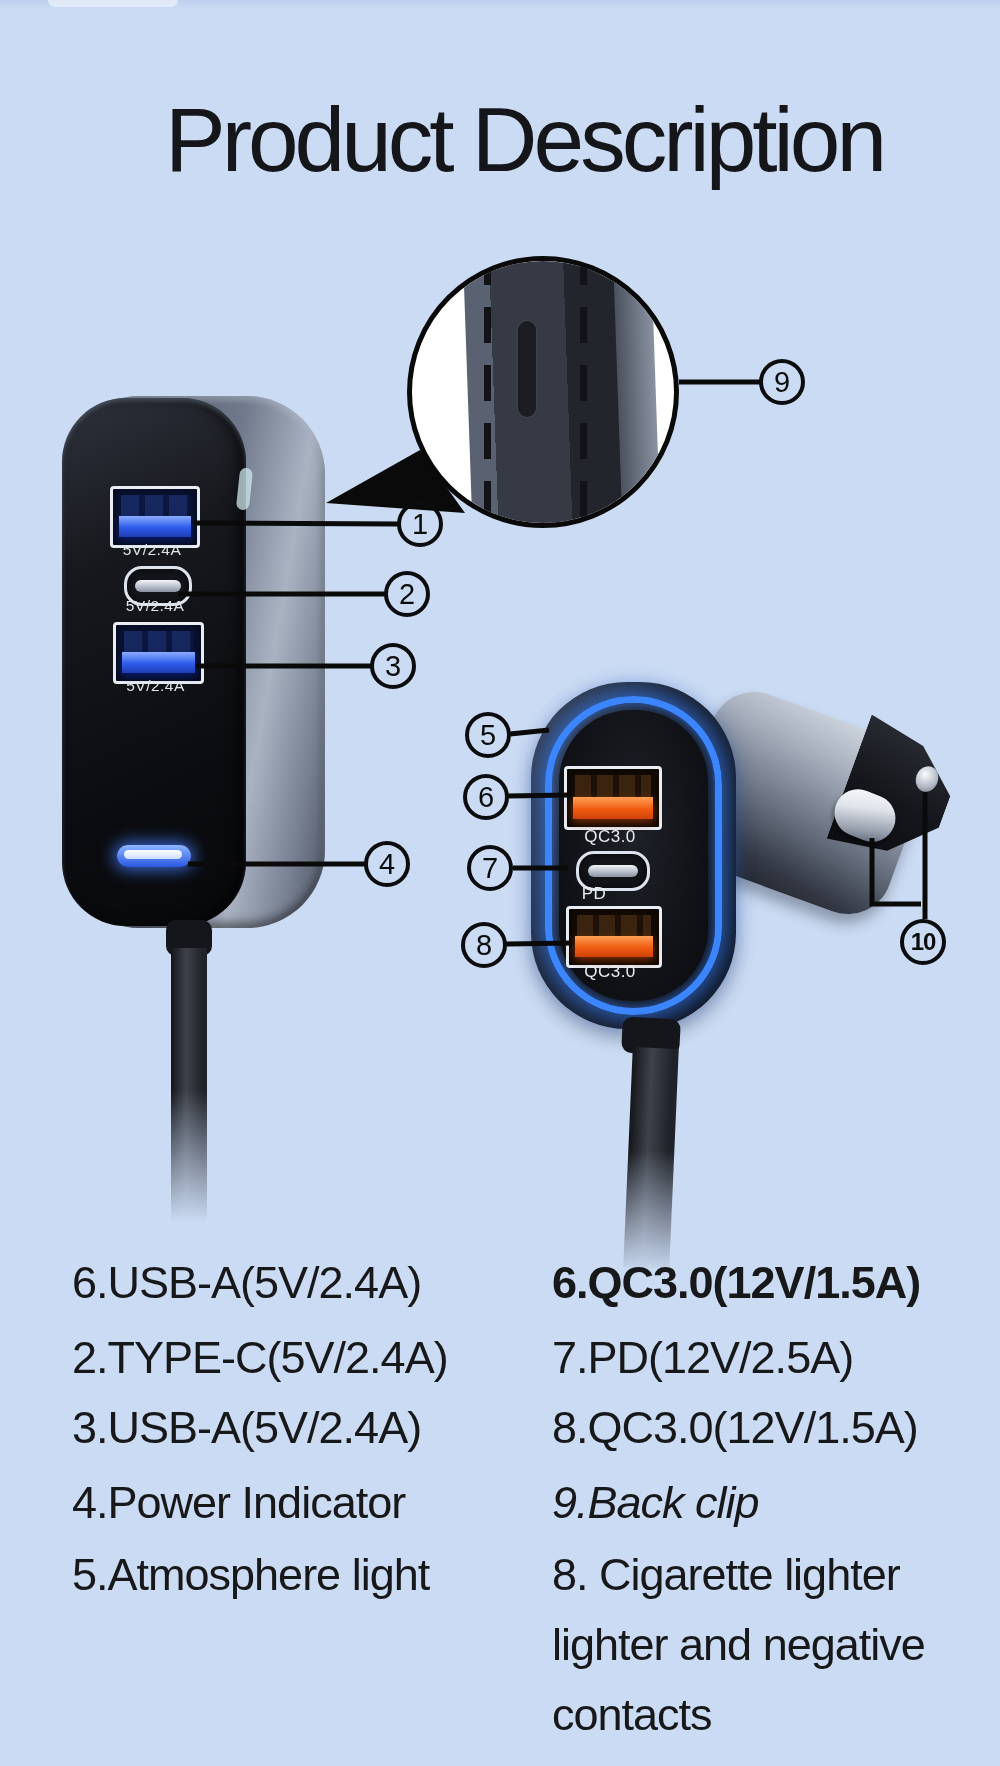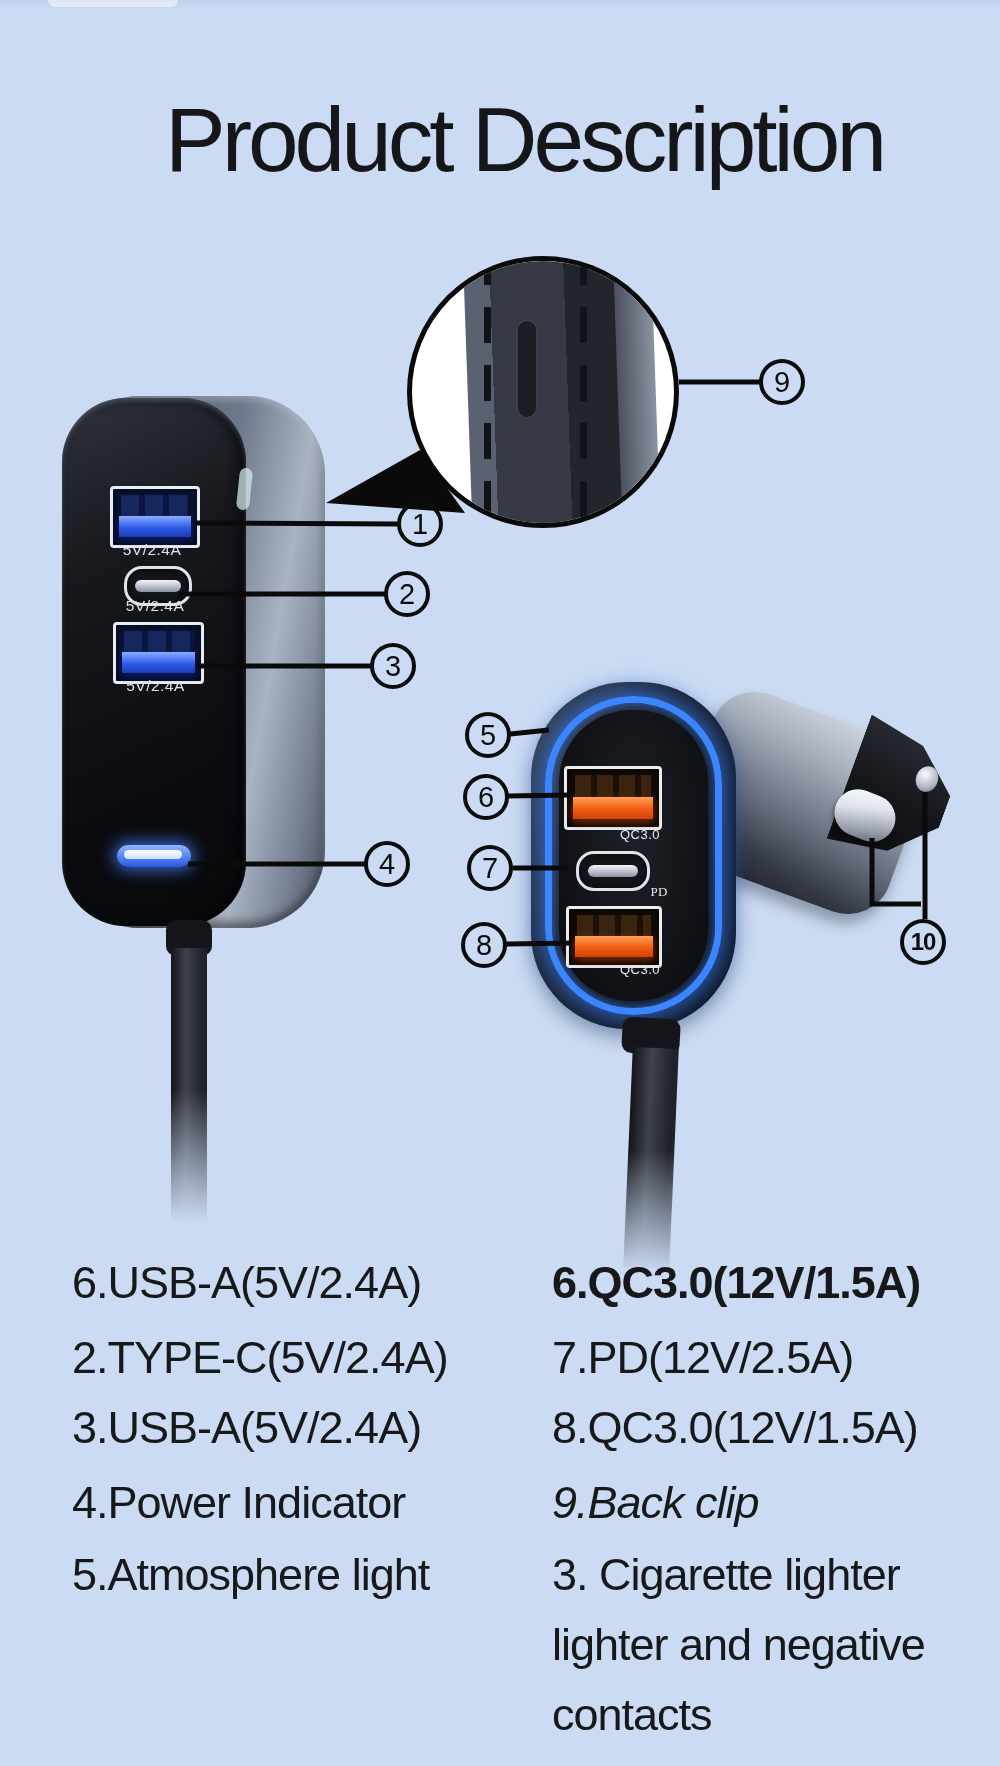--- a/index.html
+++ b/index.html
@@ -83,21 +83,21 @@
     background:linear-gradient(165deg,#fcfdfe 0%,#dfe3ea 38%,#959daa 75%,#566070 100%);
     box-shadow:0 4px 5px rgba(0,0,0,.45);}
   .head-shell{left:531px;top:682px;width:205px;height:347px;border-radius:96px;
     background:linear-gradient(115deg,#3e444f 0%,#1a1c22 42%,#0e0f13 85%);
     box-shadow:0 8px 18px rgba(20,26,42,.35);}
   .glow-ring{left:545px;top:696px;width:177px;height:319px;border-radius:88px;box-sizing:border-box;
     border:7px solid #3b86ff;
     box-shadow:0 0 26px 5px rgba(56,130,255,.75), inset 0 0 14px rgba(56,130,255,.8);}
   .charger-face{left:559px;top:710px;width:149px;height:291px;border-radius:72px;
     background:radial-gradient(ellipse at 50% 42%,#1e2128 0%,#121419 55%,#0a0b0e 100%);}
-  .charger-label{color:#e9ebf0;font-size:13px;letter-spacing:.5px;text-align:right;}
+  .charger-label{color:#e9ebf0;font-size:17px;letter-spacing:.5px;text-align:center;}
 
   
   .callout{width:46px;height:46px;border-radius:50%;border:4px solid #0b0c0e;box-sizing:border-box;
     display:flex;align-items:center;justify-content:center;
     font-size:29px;font-weight:500;color:#0b0c0e;line-height:1;}
   .callout.small{font-size:24px;letter-spacing:-1px;font-weight:bold;}
 
   
   .legend-row{font-size:45px;letter-spacing:-1px;color:#17181a;white-space:nowrap;line-height:1.2;}
 
@@ -157,21 +157,21 @@
 
 <div class="abs usba orange" style="left:564px;top:766px;width:92px;height:58px;">
   <div class="block"></div>
   <div class="tongue"></div>
 </div>
 <div class="abs charger-label" style="left:560px;top:827px;width:100px;">QC3.0</div>
 
 <div class="abs usbc" style="left:576px;top:851px;width:68px;height:34px;">
   <div class="pill"></div>
 </div>
-<div class="abs charger-label" style="left:568px;top:884px;width:100px;font-family:Liberation Serif, serif;">PD</div>
+<div class="abs charger-label" style="left:544px;top:884px;width:100px;">PD</div>
 
 <div class="abs usba orange" style="left:566px;top:906px;width:90px;height:56px;">
   <div class="block"></div>
   <div class="tongue"></div>
 </div>
 <div class="abs charger-label" style="left:560px;top:962px;width:100px;">QC3.0</div>
 
 <div class="abs strain" style="left:622px;top:1018px;width:58px;height:36px;transform:rotate(3deg);"></div>
 <div class="abs cable" style="left:628px;top:1048px;width:46px;height:220px;transform:rotate(2.5deg);"></div>
 <div class="abs fade" style="left:612px;top:1150px;width:84px;height:140px;"></div>
@@ -207,15 +207,15 @@
 <div class="abs legend-row" style="left:72px;top:1256px;">6.USB-A(5V/2.4A)</div>
 <div class="abs legend-row" style="left:72px;top:1331px;">2.TYPE-C(5V/2.4A)</div>
 <div class="abs legend-row" style="left:72px;top:1401px;">3.USB-A(5V/2.4A)</div>
 <div class="abs legend-row" style="left:72px;top:1476px;">4.Power Indicator</div>
 <div class="abs legend-row" style="left:72px;top:1548px;">5.Atmosphere light</div>
 
 <div class="abs legend-row" style="left:552px;top:1256px;font-weight:bold;">6.QC3.0(12V/1.5A)</div>
 <div class="abs legend-row" style="left:552px;top:1331px;">7.PD(12V/2.5A)</div>
 <div class="abs legend-row" style="left:552px;top:1401px;">8.QC3.0(12V/1.5A)</div>
 <div class="abs legend-row" style="left:552px;top:1476px;font-style:italic;">9.Back clip</div>
-<div class="abs legend-row" style="left:552px;top:1548px;">3. Cigarette lighter</div>
+<div class="abs legend-row" style="left:552px;top:1548px;">8. Cigarette lighter</div>
 <div class="abs legend-row" style="left:552px;top:1618px;">lighter and negative</div>
 <div class="abs legend-row" style="left:552px;top:1688px;">contacts</div>
 
 </body></html>

